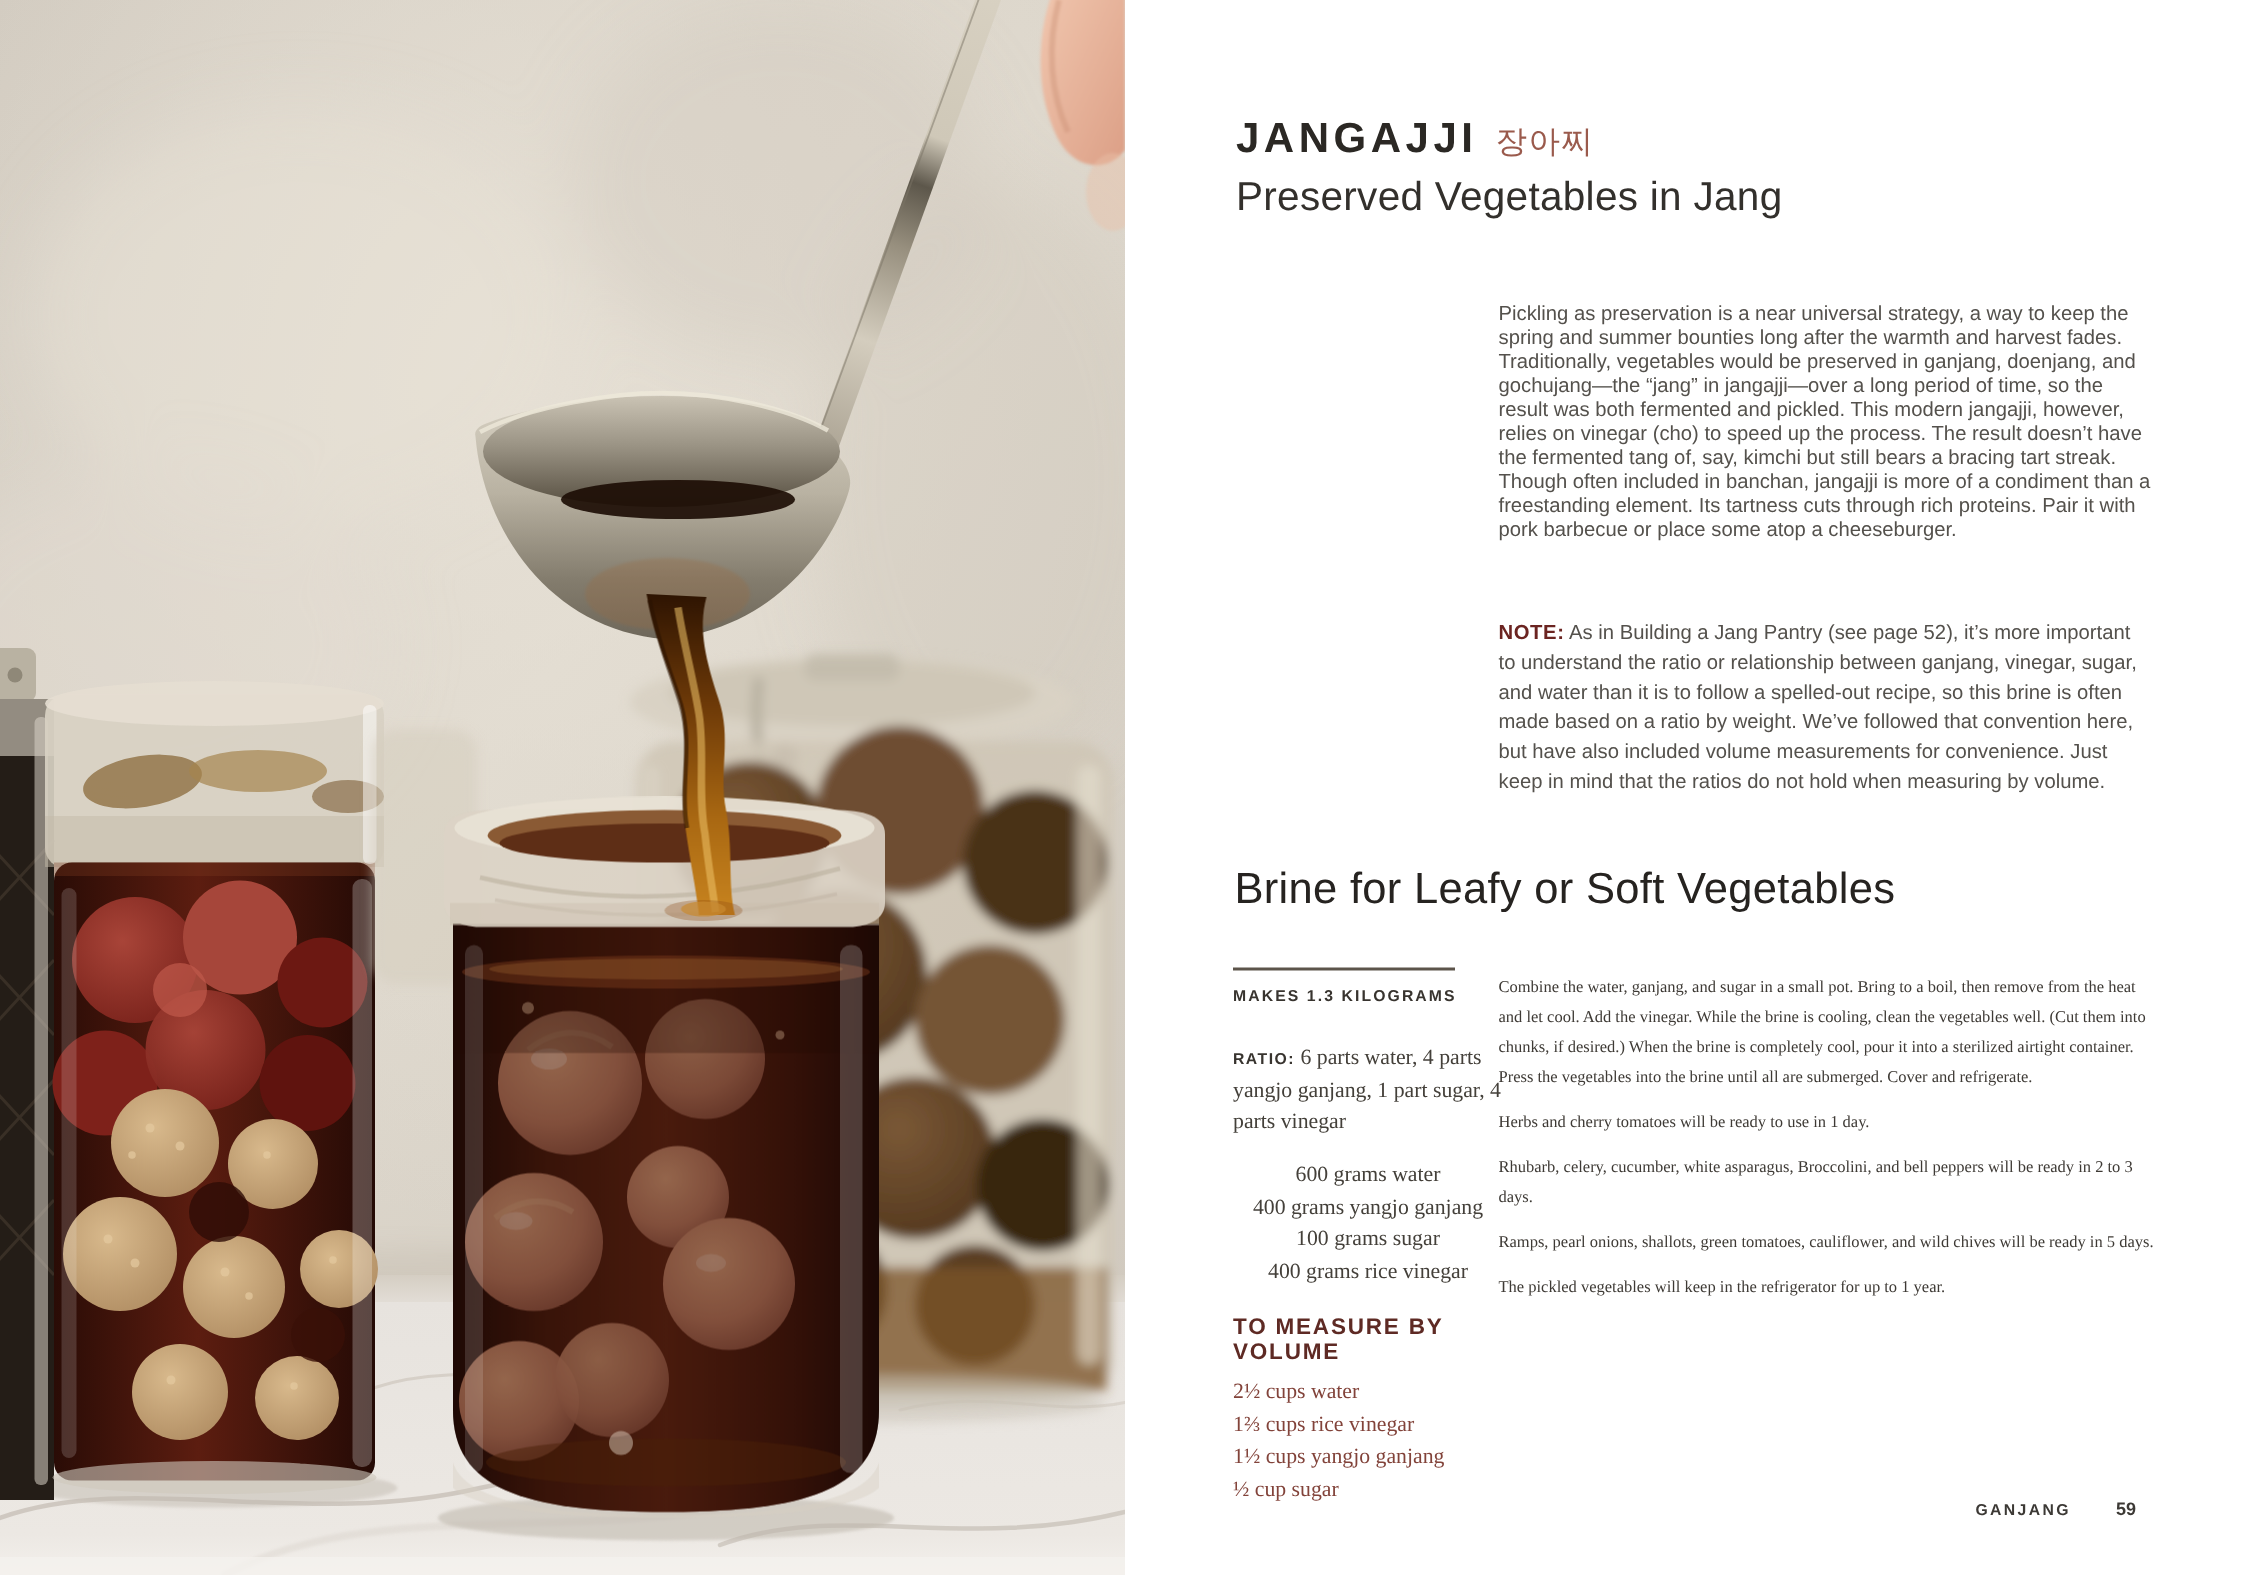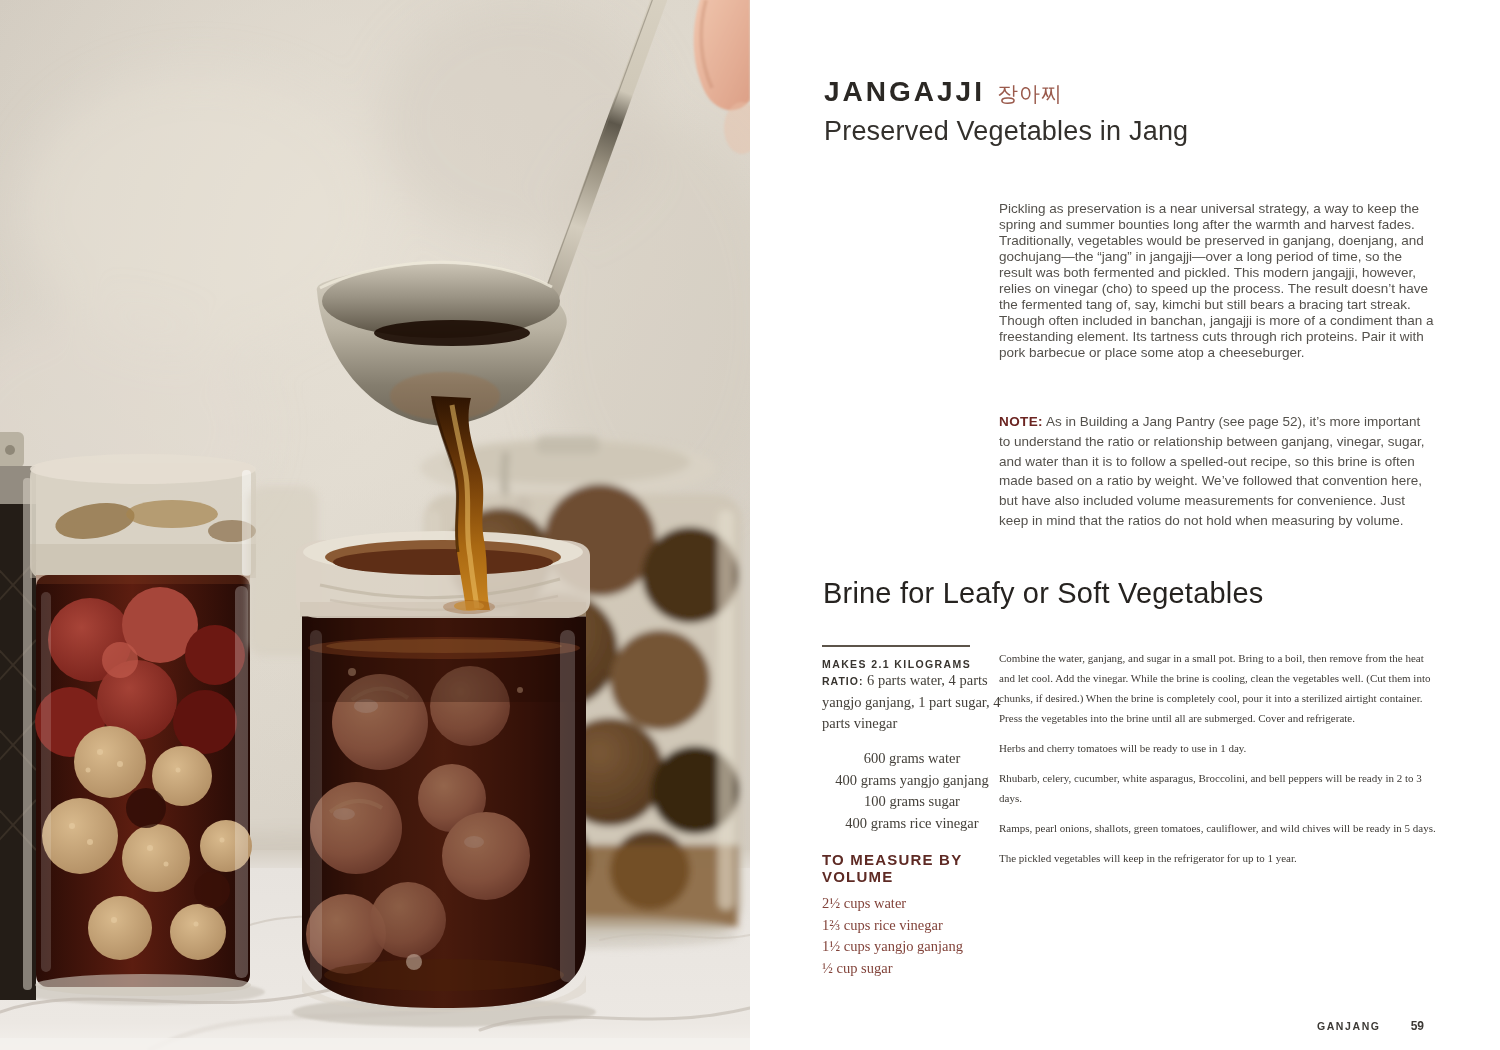--- a/index.html
+++ b/index.html
@@ -17,30 +17,30 @@
 
   .intro{position:absolute;left:249px;top:201px;width:436px;font-size:13.5px;line-height:16px;color:var(--body-sans,#54514c);margin:0;}
   .note{position:absolute;left:249px;top:412px;width:436px;font-size:13.5px;line-height:19.8px;color:var(--body-sans,#54514c);margin:0;}
   .note-label{font-weight:700;color:var(--note-accent,#6b2421);letter-spacing:.4px;}
 
   .recipe-heading{position:absolute;left:73px;top:577px;font-size:29px;font-weight:400;color:var(--heading-ink,#262320);margin:0;letter-spacing:.2px;}
 
   .sidebar{position:absolute;left:72px;top:645px;width:180px;font-family:"Liberation Serif","DejaVu Serif",serif;}
   .rule{width:148px;height:2px;background:var(--sidebar-rule,#5c544a);margin-bottom:11px;}
   .yield{font-family:"Liberation Sans",sans-serif;font-size:10.5px;font-weight:700;letter-spacing:1.4px;color:#38342f;}
-  .ratio{margin:0 0 0;font-size:14.5px;line-height:21px;color:#44403a;}
+  .ratio{margin:25px 0 0;font-size:14.5px;line-height:21px;color:#44403a;}
   .ratio-label{font-family:"Liberation Sans",sans-serif;font-size:10.5px;font-weight:700;letter-spacing:1px;color:#38342f;}
   .weights{list-style:none;margin:14px 0 16px;padding:0;font-size:14.5px;line-height:21.5px;color:#44403a;text-align:center;}
   .vol-header{font-family:"Liberation Sans",sans-serif;font-size:15px;font-weight:700;letter-spacing:1.2px;color:var(--volume-header,#5e2a24);margin-top:17px;}
   .volumes{list-style:none;margin:8px 0 0;padding:0;font-size:14.5px;line-height:21.5px;color:var(--volume-text,#82433a);}
 
   .instructions{position:absolute;left:249px;top:648px;width:438px;font-family:"Liberation Serif","DejaVu Serif",serif;font-size:11px;line-height:20px;color:var(--body-serif,#3e3a35);}
   .instructions p{margin:0 0 10px;}
 
-  .runfoot{position:absolute;top:999px;right:76px;display:flex;align-items:baseline;gap:30px;margin-top:20px;}
+  .runfoot{position:absolute;top:999px;right:76px;display:flex;align-items:baseline;gap:30px;}
   .foot-chapter{font-size:10.5px;font-weight:700;letter-spacing:1.6px;color:var(--footer-ink,#3c3935);}
   .foot-num{font-size:12px;font-weight:700;color:var(--footer-ink,#3c3935);}
 </style>
 </head>
 <body>
 
 <div class="spread">
 
   <div class="photo-page">
     <svg width="750" height="1050" viewBox="0 0 750 1050" xmlns="http://www.w3.org/2000/svg">
@@ -333,21 +333,21 @@
     </header>
 
     <p class="intro">Pickling as preservation is a near universal strategy, a way to keep the spring and summer bounties long after the warmth and harvest fades. Traditionally, vegetables would be preserved in ganjang, doenjang, and gochujang—the “jang” in jangajji—over a long period of time, so the result was both fermented and pickled. This modern jangajji, however, relies on vinegar (cho) to speed up the process. The result doesn’t have the fermented tang of, say, kimchi but still bears a bracing tart streak. Though often included in banchan, jangajji is more of a condiment than a freestanding element. Its tartness cuts through rich proteins. Pair it with pork barbecue or place some atop a cheeseburger.</p>
 
     <p class="note"><span class="note-label">NOTE:</span><span> As in Building a Jang Pantry (see page 52), it’s more important to understand the ratio or relationship between ganjang, vinegar, sugar, and water than it is to follow a spelled-out recipe, so this brine is often made based on a ratio by weight. We’ve followed that convention here, but have also included volume measurements for convenience. Just keep in mind that the ratios do not hold when measuring by volume.</span></p>
 
     <h2 class="recipe-heading">Brine for Leafy or Soft Vegetables</h2>
 
     <aside class="sidebar">
       <div class="rule"></div>
-      <div class="yield">MAKES 2.1 KILOGRAMS</div>
+      <div class="yield">MAKES 1.3 KILOGRAMS</div>
       <p class="ratio"><span class="ratio-label">RATIO:</span><span> 6 parts water, 4 parts yangjo ganjang, 1 part sugar, 4 parts vinegar</span></p>
       <ul class="weights">
         <li>600 grams water</li>
         <li>400 grams yangjo ganjang</li>
         <li>100 grams sugar</li>
         <li>400 grams rice vinegar</li>
       </ul>
       <div class="vol-header">TO MEASURE BY VOLUME</div>
       <ul class="volumes">
         <li>2½ cups water</li>

